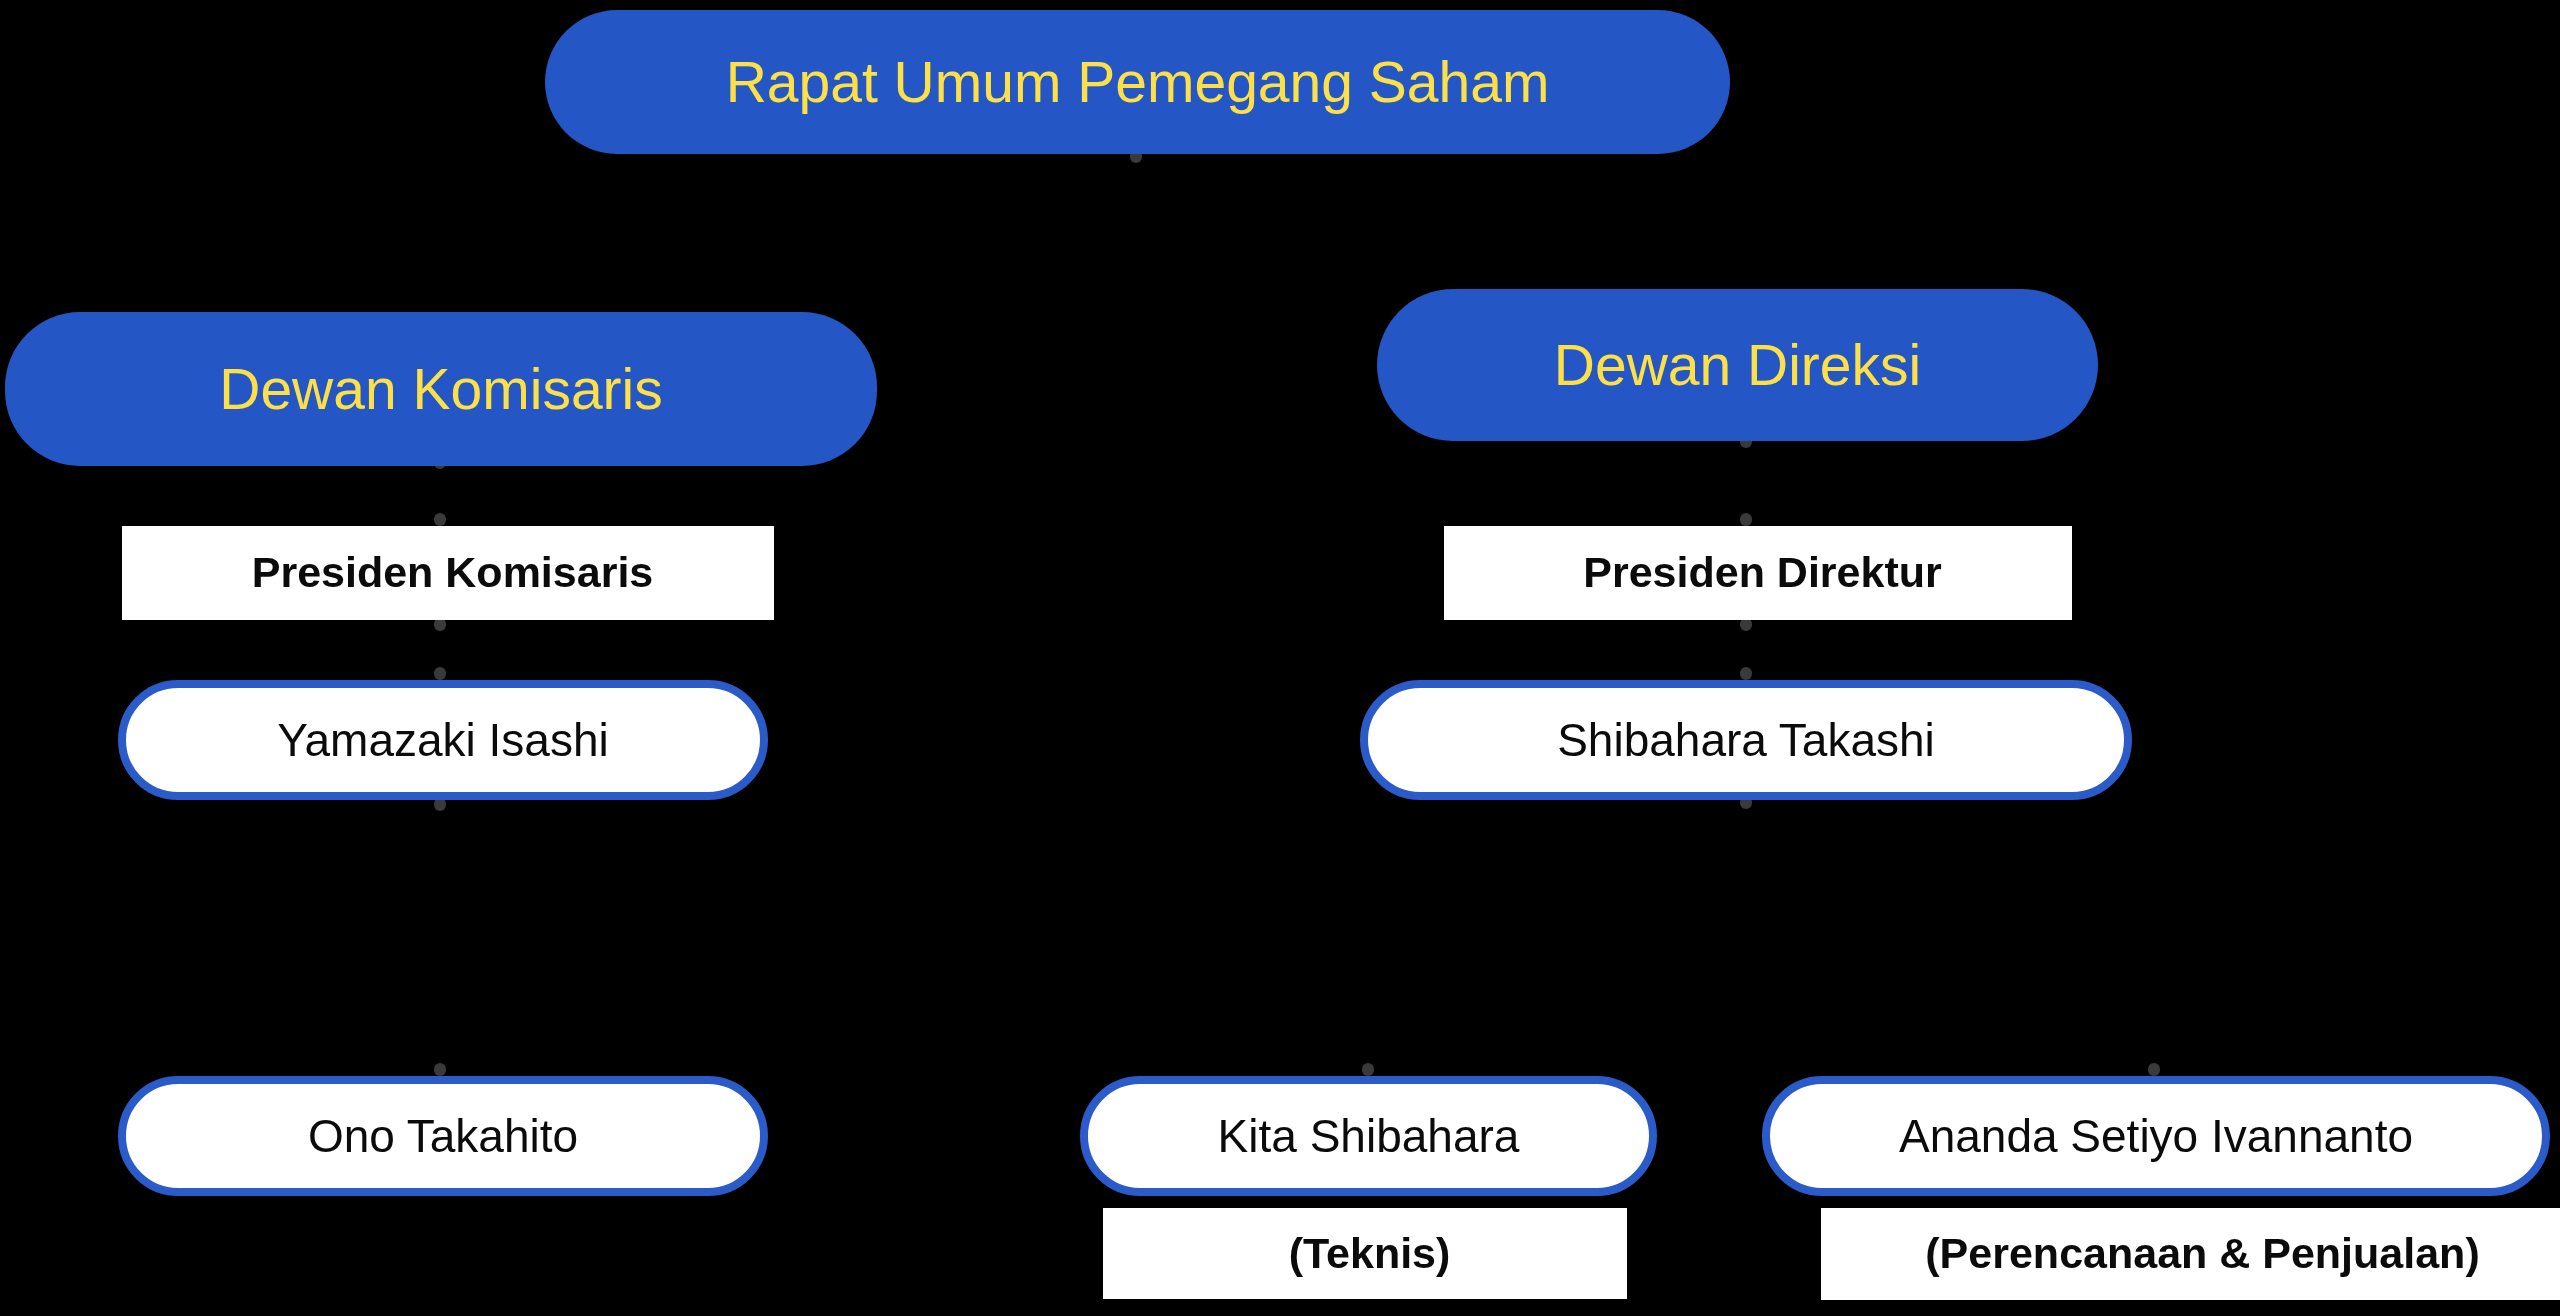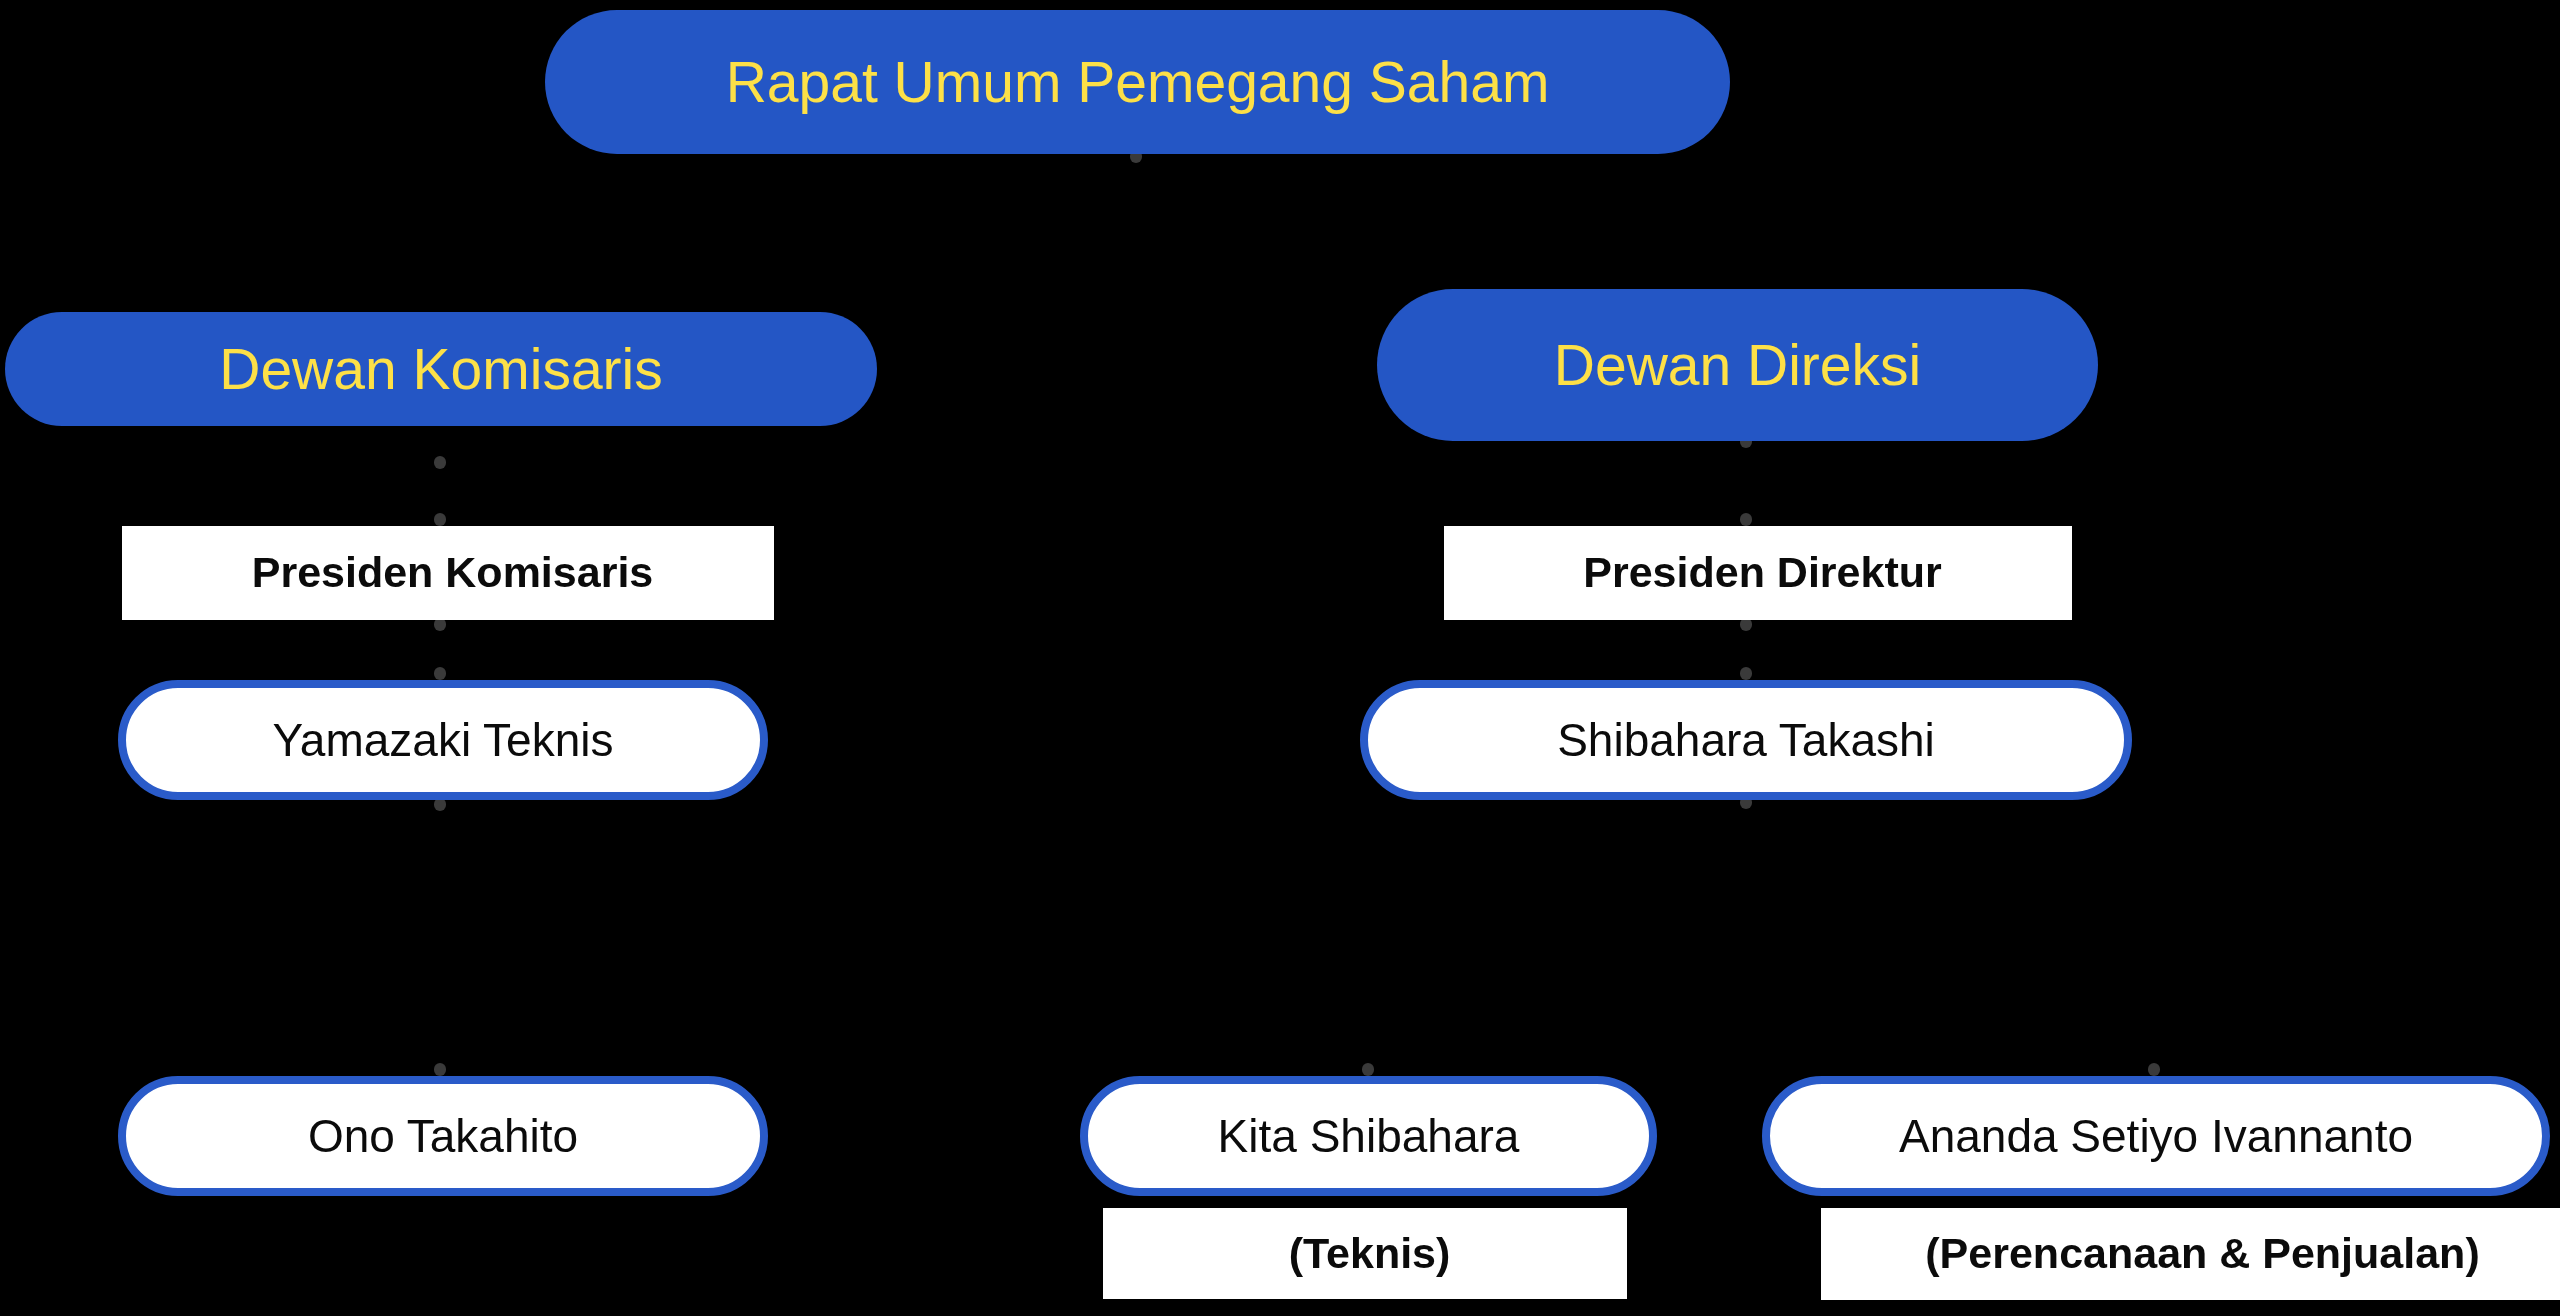--- a/index.html
+++ b/index.html
@@ -81,29 +81,29 @@
   <div class="stub" style="left:1740px;top:435px;"></div>
   <div class="stub" style="left:1740px;top:513px;"></div>
   <div class="stub" style="left:1740px;top:618px;"></div>
   <div class="stub" style="left:1740px;top:667px;"></div>
   <div class="stub" style="left:1740px;top:796px;"></div>
   <div class="stub" style="left:1362px;top:1063px;"></div>
   <div class="stub" style="left:2148px;top:1063px;"></div>
 
   <div class="node blue-pill" style="left:545px;top:10px;width:1185px;height:144px;border-radius:72px;">Rapat Umum Pemegang Saham</div>
 
-  <div class="node blue-pill" style="left:5px;top:312px;width:872px;height:114px;border-radius:75px;">Dewan Komisaris</div>
+  <div class="node blue-pill" style="left:5px;top:312px;width:872px;height:154px;border-radius:75px;">Dewan Komisaris</div>
 
   <div class="node blue-pill" style="left:1377px;top:289px;width:721px;height:152px;border-radius:76px;">Dewan Direksi</div>
 
   <div class="node white-box" style="left:122px;top:526px;width:652px;height:94px;">Presiden Komisaris</div>
 
   <div class="node white-box" style="left:1444px;top:526px;width:628px;height:94px;">Presiden Direktur</div>
 
-  <div class="node name-pill" style="left:118px;top:680px;width:650px;height:120px;">Yamazaki Teknis</div>
+  <div class="node name-pill" style="left:118px;top:680px;width:650px;height:120px;">Yamazaki Isashi</div>
 
   <div class="node name-pill" style="left:1360px;top:680px;width:772px;height:120px;">Shibahara Takashi</div>
 
   <div class="node name-pill" style="left:118px;top:1076px;width:650px;height:120px;">Ono Takahito</div>
 
   <div class="node name-pill" style="left:1080px;top:1076px;width:577px;height:120px;">Kita Shibahara</div>
 
   <div class="node name-pill" style="left:1762px;top:1076px;width:788px;height:120px;">Ananda Setiyo Ivannanto</div>
 
   <div class="node white-box" style="left:1103px;top:1208px;width:524px;height:91px;">(Teknis)</div>

